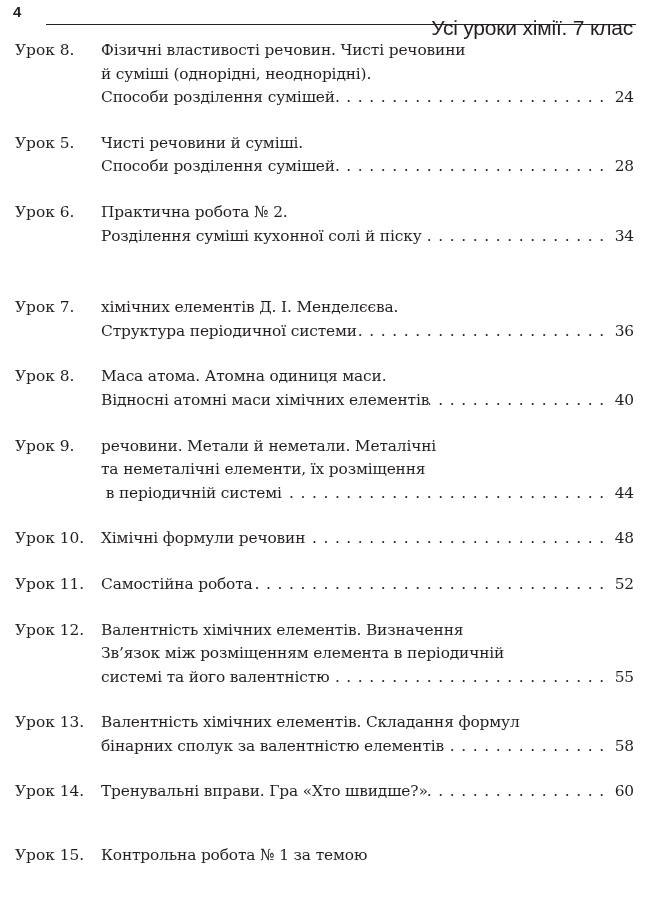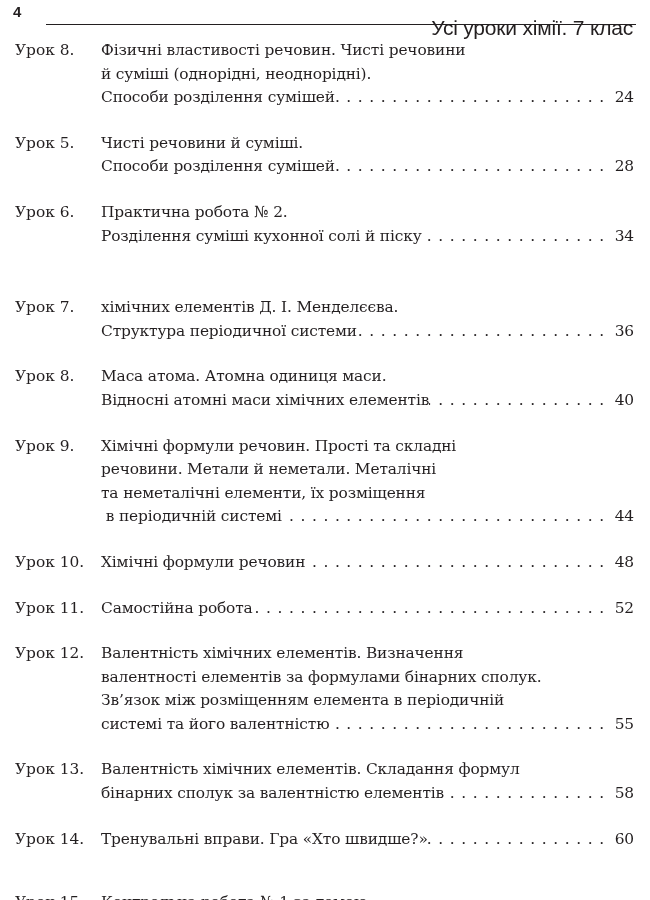--- a/index.html
+++ b/index.html
@@ -68,21 +68,20 @@
       <span class="entry-label">Урок 8.</span>
       <span class="line">Маса атома. Атомна одиниця маси.</span>
       <span class="line last">
         <span class="txt" style="white-space: pre;">Відносні атомні маси хімічних елементів</span>
         <span class="dots">................................................................................</span>
         <span class="pg">40</span>
       </span>
     </div>
     <div class="entry" style="margin-bottom: 22px;">
       <span class="entry-label">Урок 9.</span>
-      <span class="line">Хімічні формули речовин. Прості та складні</span>
       <span class="line">речовини. Метали й неметали. Металічні</span>
       <span class="line">та неметалічні елементи, їх розміщення</span>
       <span class="line last">
         <span class="txt" style="white-space: pre;"> в періодичній системі</span>
         <span class="dots">................................................................................</span>
         <span class="pg">44</span>
       </span>
     </div>
     <div class="entry" style="margin-bottom: 22px;">
       <span class="entry-label">Урок 10.</span>
@@ -96,21 +95,20 @@
       <span class="entry-label">Урок 11.</span>
       <span class="line last">
         <span class="txt" style="white-space: pre;">Самостійна робота</span>
         <span class="dots">................................................................................</span>
         <span class="pg">52</span>
       </span>
     </div>
     <div class="entry" style="margin-bottom: 22px;">
       <span class="entry-label">Урок 12.</span>
       <span class="line">Валентність хімічних елементів. Визначення</span>
-      <span class="line">валентності елементів за формулами бінарних сполук.</span>
       <span class="line">Зв’язок між розміщенням елемента в періодичній</span>
       <span class="line last">
         <span class="txt" style="white-space: pre;">системі та його валентністю</span>
         <span class="dots">................................................................................</span>
         <span class="pg">55</span>
       </span>
     </div>
     <div class="entry" style="margin-bottom: 22px;">
       <span class="entry-label">Урок 13.</span>
       <span class="line">Валентність хімічних елементів. Складання формул</span>

